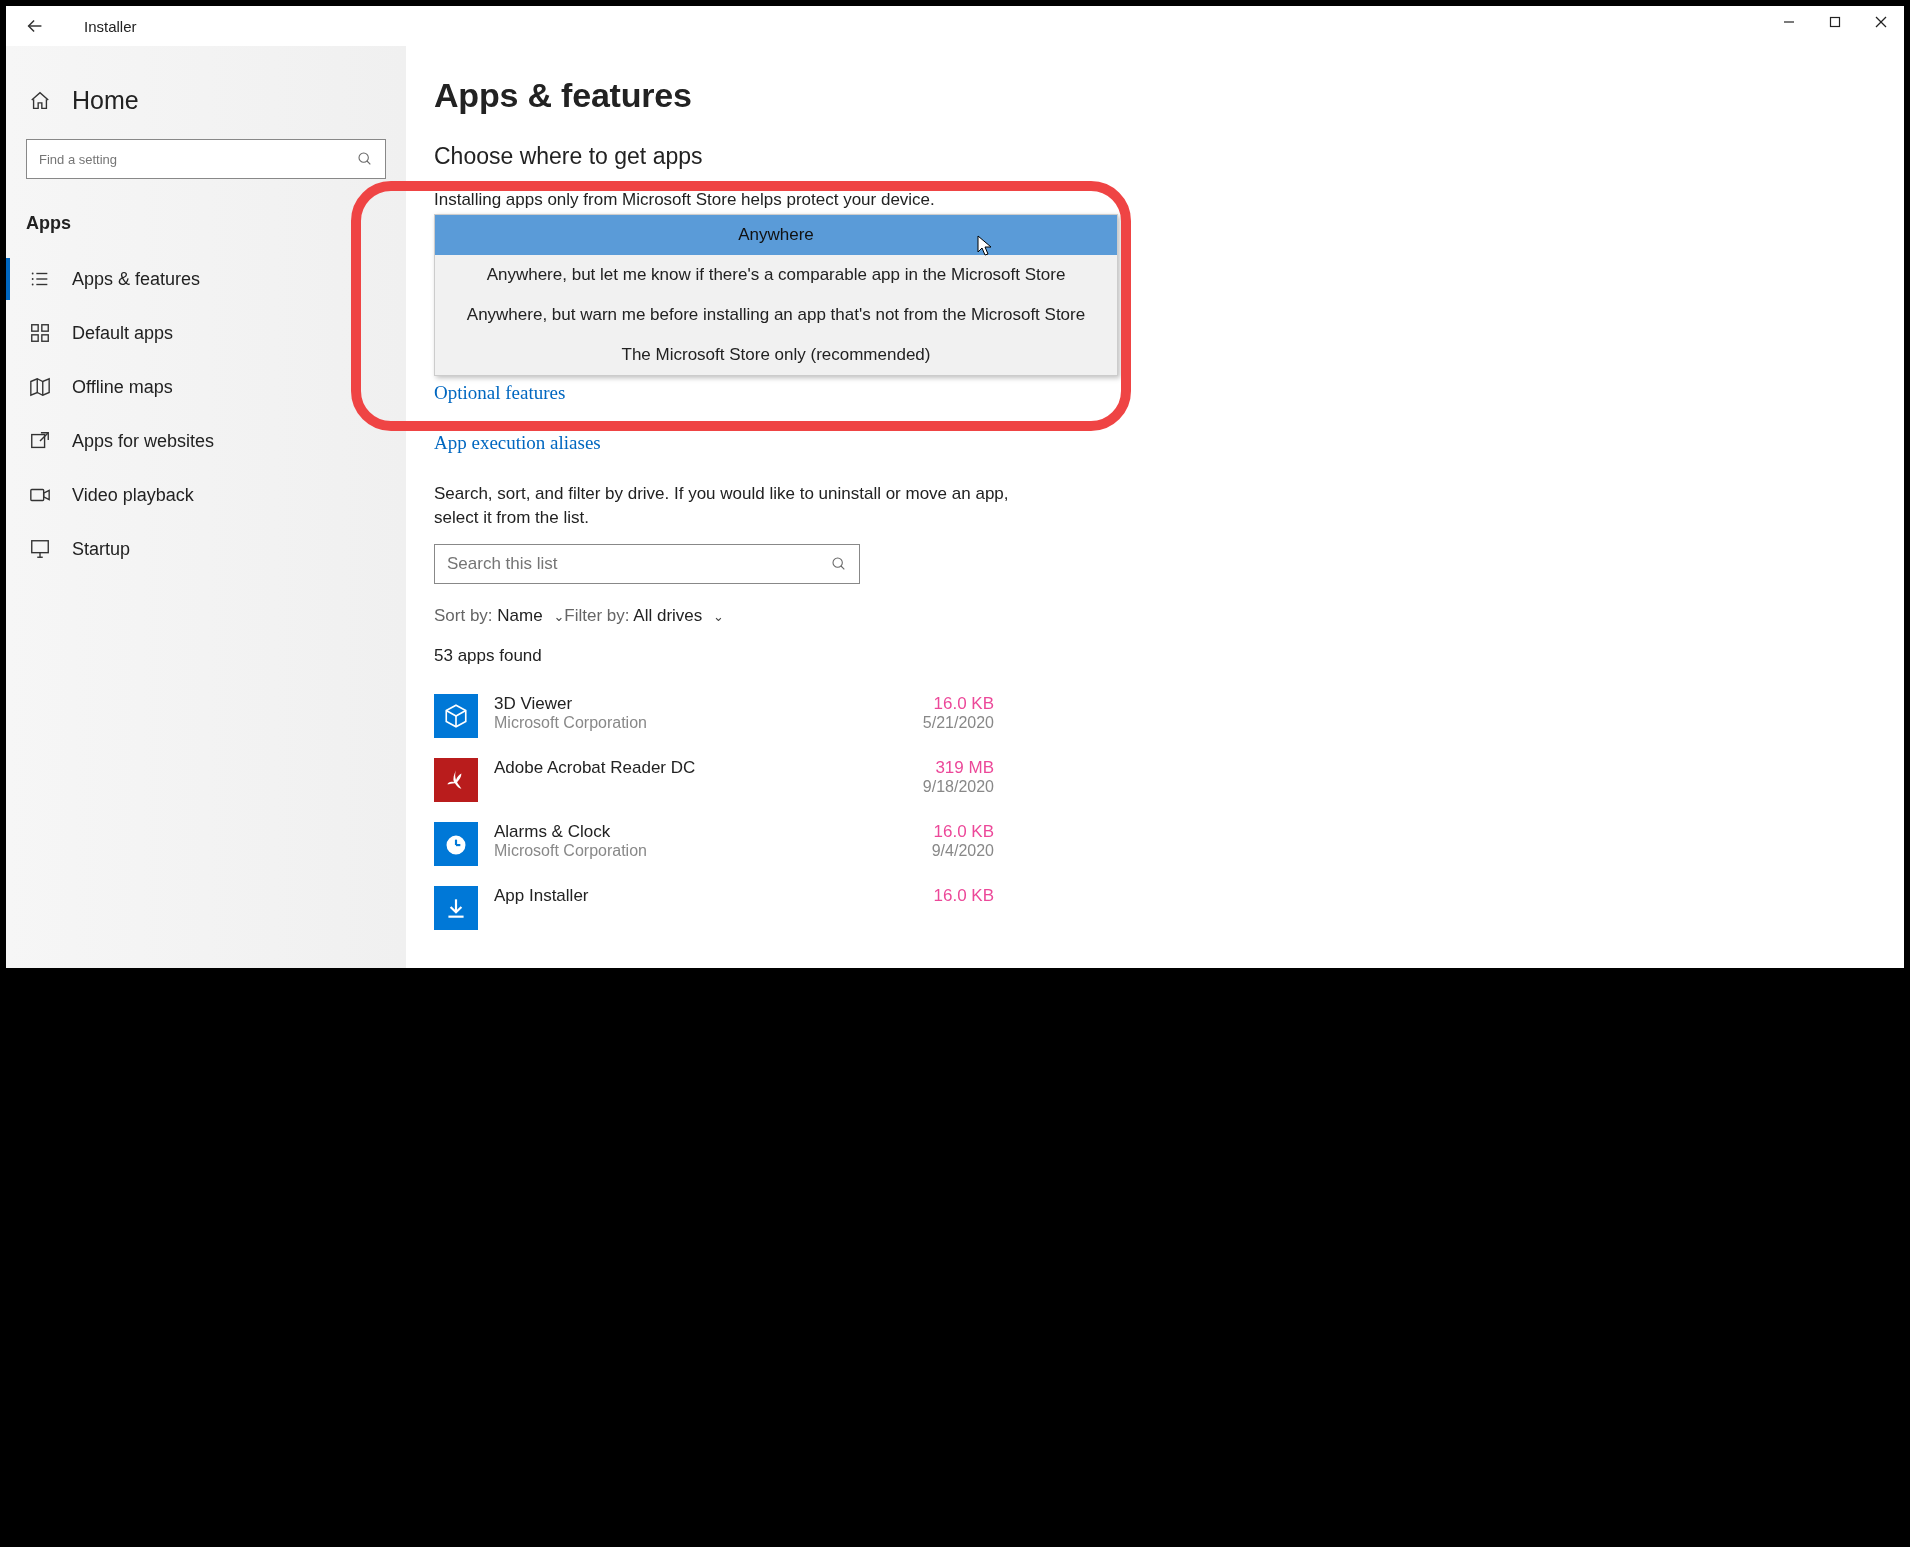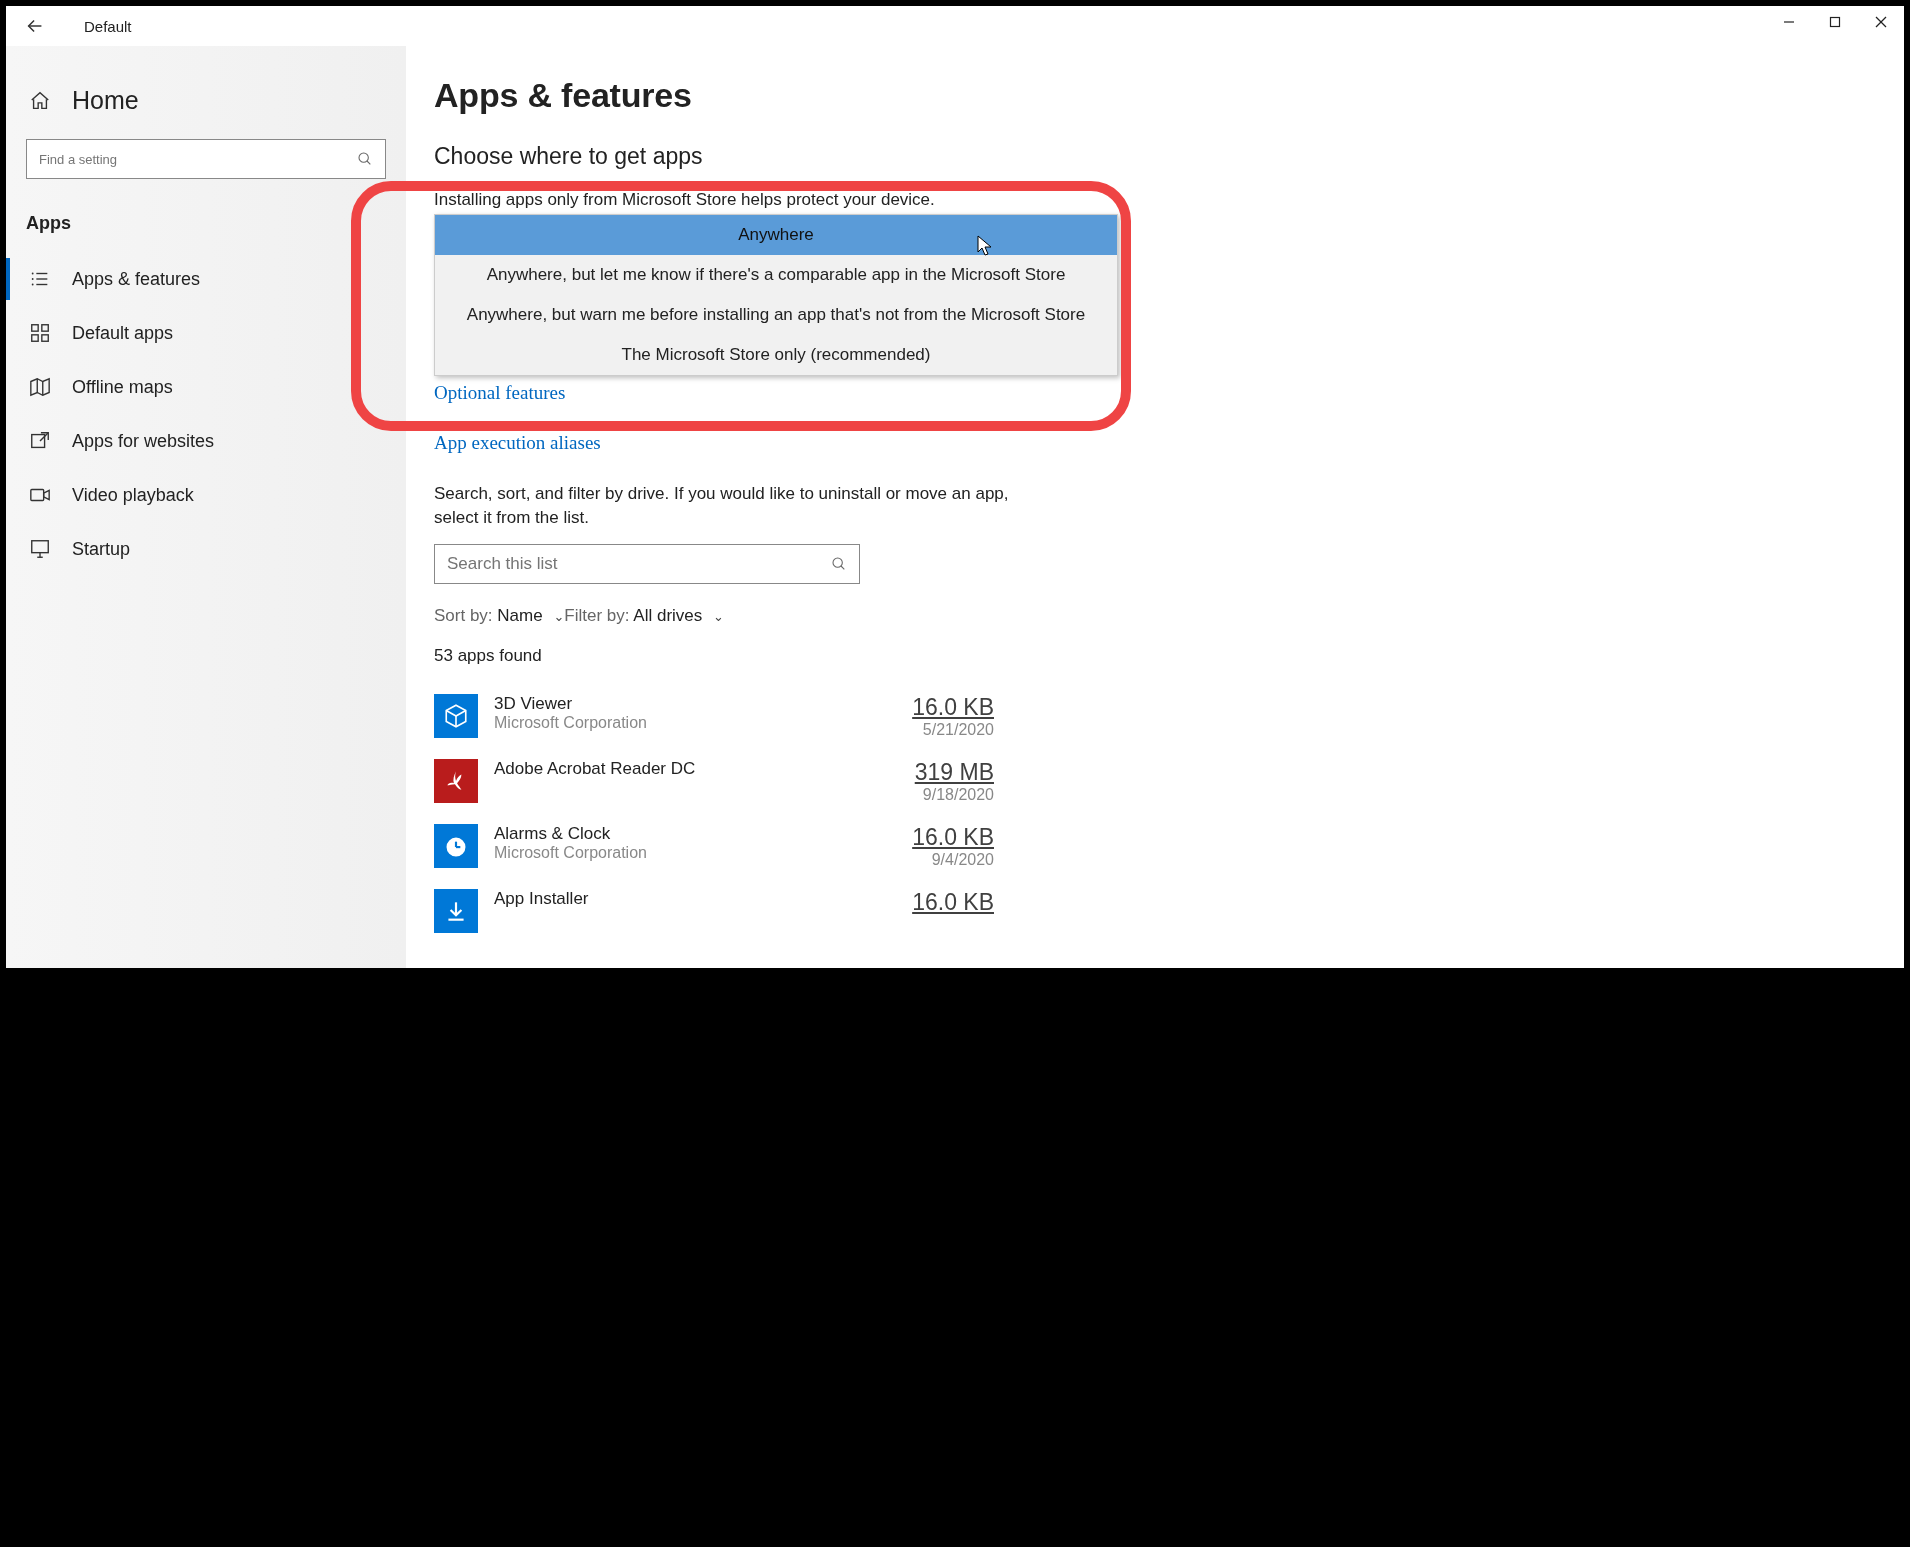--- a/index.html
+++ b/index.html
@@ -40,37 +40,37 @@
 .sort-val { color: #222; }
 .chev { font-size: 13px; color: #444; margin-left: 6px; }
 .count { margin-top: 20px; font-size: 17px; color: #222; }
 .app-list { margin-top: 18px; }
 .app-row { display: flex; align-items: flex-start; padding: 10px 0; width: 560px; cursor: pointer; }
 .app-icon { width: 44px; height: 44px; margin-right: 16px; display:flex; align-items:center; justify-content:center; font-size:22px; color:#fff; }
 .app-info { flex: 1; }
 .app-name { font-size: 17px; color: #222; }
 .app-pub { font-size: 16px; color: #888; }
 .app-meta { text-align: right; }
-.app-size { font-size: 23px; color: #404040; text-decoration: underline; }
+.app-size { font-size: 17px; color: #ec4899; }
 .app-date { font-size: 16px; color: #888; }
 svg { display:block; }
 </style>
 </head>
 <body>
 
 <div class="window">
 
   <div class="titlebar">
     <span class="back-arrow">
       <svg width="22" height="22" viewBox="0 0 24 24" fill="none" stroke="#333" stroke-width="1.6">
           <path d="M19 12H5"></path>
           <path d="M11 18l-6-6 6-6"></path>
         </svg>
     </span>
-    <span class="title">Default</span>
+    <span class="title">Installer</span>
     <div class="win-controls">
       <div class="win-btn">
         <svg width="12" height="12">
             <line x1="1" y1="6" x2="11" y2="6" stroke="#222" stroke-width="1.2"></line>
           </svg>
       </div>
       <div class="win-btn">
         <svg width="12" height="12">
             <rect x="1.5" y="1.5" width="9" height="9" fill="none" stroke="#222" stroke-width="1.2"></rect>
           </svg>

